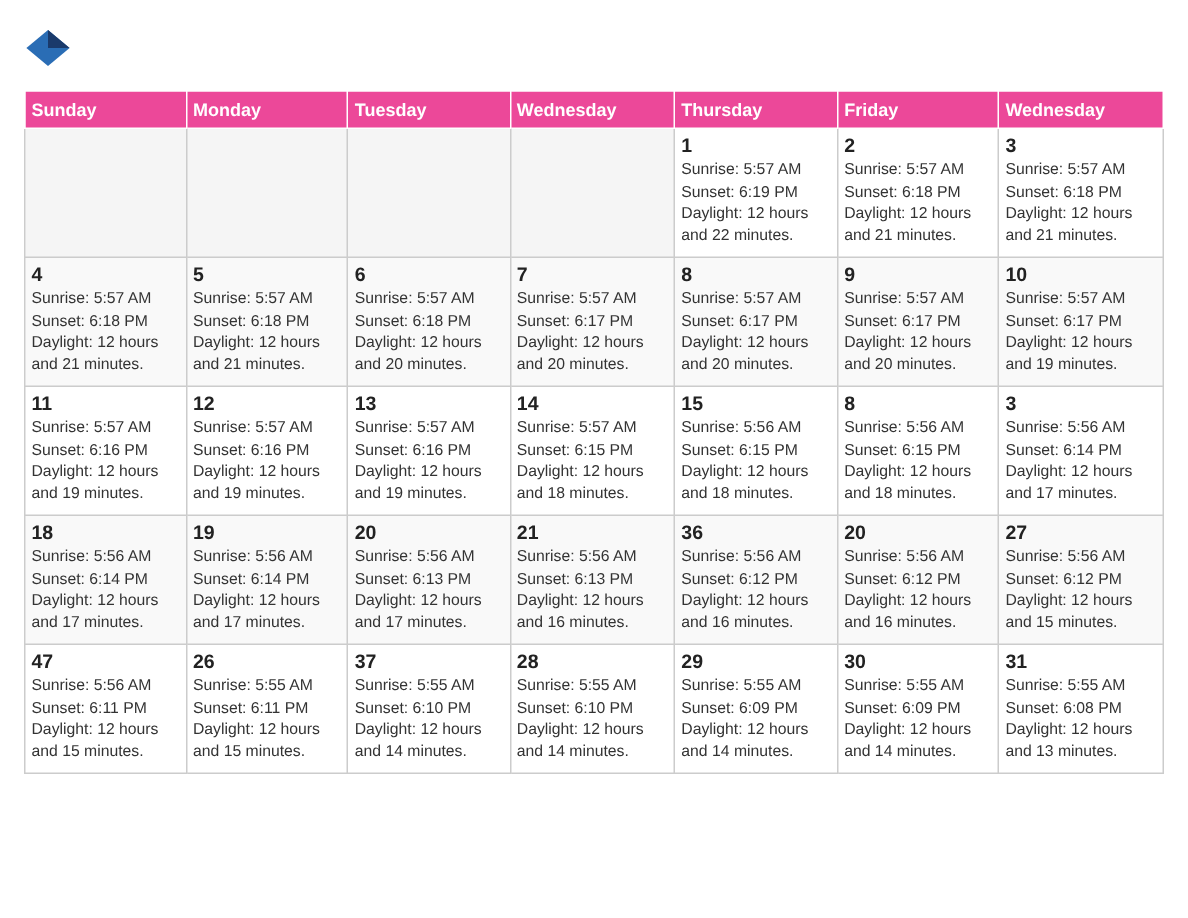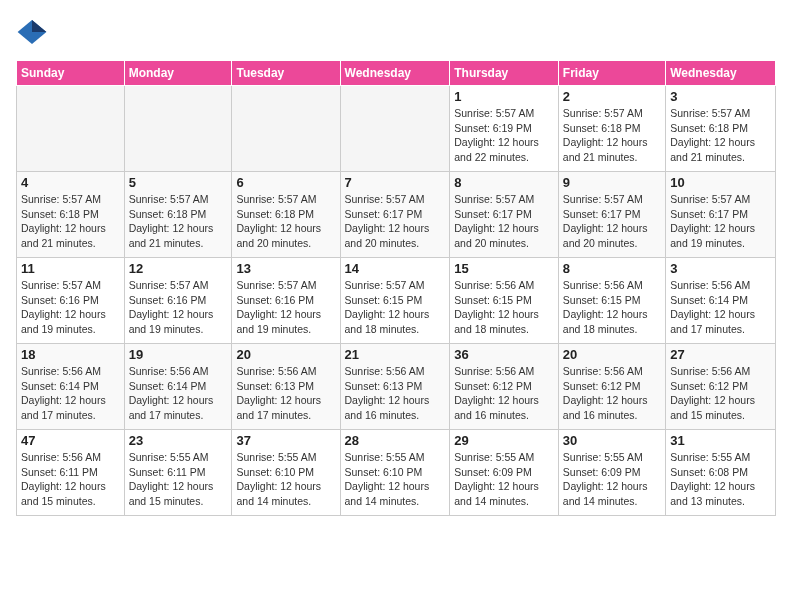--- a/index.html
+++ b/index.html
@@ -299,21 +299,21 @@
       </tr>
       <tr>
         <td>
           <span class="day-number">47</span>
           <div class="day-info" style="white-space: pre-line;">Sunrise: 5:56 AM
 Sunset: 6:11 PM
 Daylight: 12 hours
 and 15 minutes.</div>
         </td>
         <td>
-          <span class="day-number">23</span>
+          <span class="day-number">26</span>
           <div class="day-info" style="white-space: pre-line;">Sunrise: 5:55 AM
 Sunset: 6:11 PM
 Daylight: 12 hours
 and 15 minutes.</div>
         </td>
         <td>
           <span class="day-number">37</span>
           <div class="day-info" style="white-space: pre-line;">Sunrise: 5:55 AM
 Sunset: 6:10 PM
 Daylight: 12 hours

